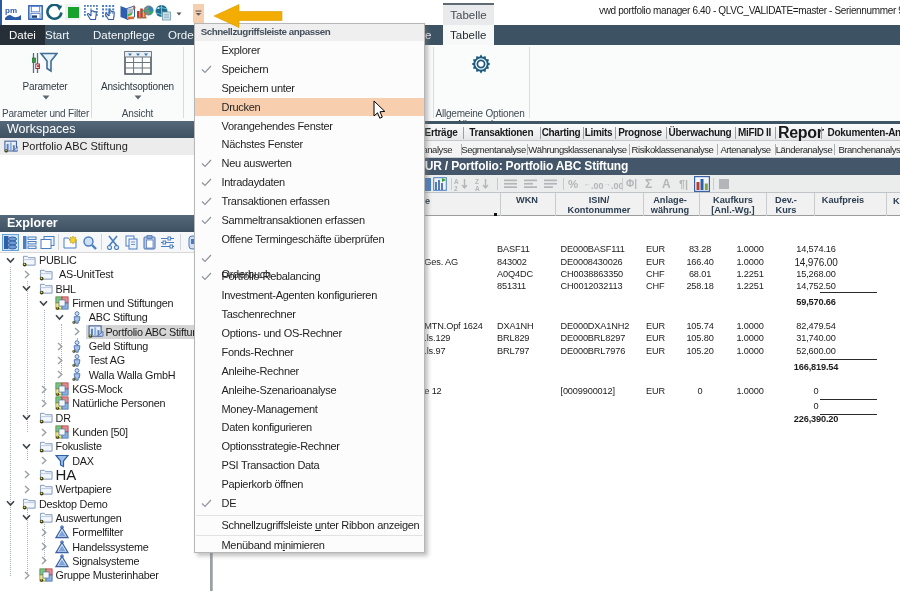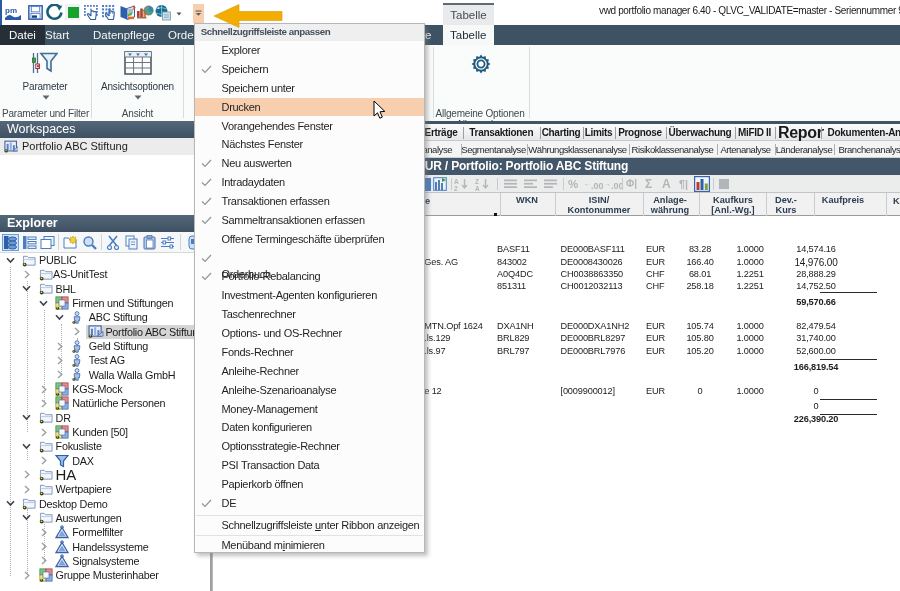--- a/index.html
+++ b/index.html
@@ -258,21 +258,21 @@
 <svg class="ab" style="left:22.0px;top:253.5px" width="15" height="13">
     <use href="#folder" width="15" height="13"></use>
   </svg>
 <div class="ab" style="left:39.0px;top:253.0px;height:14px;line-height:14px;font-size:10.8px;letter-spacing:-0.25px;color:#1b1b1b;white-space:nowrap;">PUBLIC</div>
 <svg class="ab" style="left:24.1px;top:269.8px" width="6" height="9" viewBox="0 0 6 9">
     <path d="M1 1 L4.8 4.5 L1 8" fill="none" stroke="#9aa0a6" stroke-width="1.4"></path>
   </svg>
 <svg class="ab" style="left:38.6px;top:267.8px" width="15" height="13">
     <use href="#folder" width="15" height="13"></use>
   </svg>
-<div class="ab" style="left:53px;top:267.3px;height:14px;line-height:14px;font-size:10.8px;letter-spacing:-0.25px;color:#1b1b1b;white-space:nowrap;">AS-UnitTest</div>
+<div class="ab" style="left:59px;top:267.3px;height:14px;line-height:14px;font-size:10.8px;letter-spacing:-0.25px;color:#1b1b1b;white-space:nowrap;">AS-UnitTest</div>
 <svg class="ab" style="left:22.1px;top:285.2px" width="9" height="7" viewBox="0 0 9 7">
     <path d="M1 1.2 L4.5 5 L8 1.2" fill="none" stroke="#3f454b" stroke-width="1.6"></path>
   </svg>
 <svg class="ab" style="left:38.6px;top:282.2px" width="15" height="13">
     <use href="#folder" width="15" height="13"></use>
   </svg>
 <div class="ab" style="left:55.6px;top:281.7px;height:14px;line-height:14px;font-size:10.8px;letter-spacing:-0.25px;color:#1b1b1b;white-space:nowrap;">BHL</div>
 <svg class="ab" style="left:38.7px;top:299.5px" width="9" height="7" viewBox="0 0 9 7">
     <path d="M1 1.2 L4.5 5 L8 1.2" fill="none" stroke="#3f454b" stroke-width="1.6"></path>
   </svg>
@@ -527,21 +527,21 @@
 <div class="ab" style="left:560.5px;top:256.6px;font-size:9.2px;letter-spacing:-0.15px;font-weight:normal;color:#1c1c1c;white-space:nowrap;">DE0008430026</div>
 <div class="ab" style="left:646px;top:256.6px;font-size:9.2px;letter-spacing:-0.15px;font-weight:normal;color:#1c1c1c;white-space:nowrap;">EUR</div>
 <div class="ab r" style="left:640px;top:256.6px;width:120px;font-size:9.2px;letter-spacing:-0.15px;font-weight:normal;color:#1c1c1c;white-space:nowrap;">166.40</div>
 <div class="ab r" style="left:690px;top:256.6px;width:120px;font-size:9.2px;letter-spacing:-0.15px;font-weight:normal;color:#1c1c1c;white-space:nowrap;">1.0000</div>
 <div class="ab r" style="left:756px;top:256.6px;width:120px;font-size:10px;letter-spacing:-0.15px;font-weight:normal;color:#1c1c1c;white-space:nowrap;">14,976.00</div>
 <div class="ab" style="left:497px;top:268.8px;font-size:9.2px;letter-spacing:-0.15px;font-weight:normal;color:#1c1c1c;white-space:nowrap;">A0Q4DC</div>
 <div class="ab" style="left:560.5px;top:268.8px;font-size:9.2px;letter-spacing:-0.15px;font-weight:normal;color:#1c1c1c;white-space:nowrap;">CH0038863350</div>
 <div class="ab" style="left:646px;top:268.8px;font-size:9.2px;letter-spacing:-0.15px;font-weight:normal;color:#1c1c1c;white-space:nowrap;">CHF</div>
 <div class="ab r" style="left:640px;top:268.8px;width:120px;font-size:9.2px;letter-spacing:-0.15px;font-weight:normal;color:#1c1c1c;white-space:nowrap;">68.01</div>
 <div class="ab r" style="left:690px;top:268.8px;width:120px;font-size:9.2px;letter-spacing:-0.15px;font-weight:normal;color:#1c1c1c;white-space:nowrap;">1.2251</div>
-<div class="ab r" style="left:756px;top:268.8px;width:120px;font-size:9.2px;letter-spacing:-0.15px;font-weight:normal;color:#1c1c1c;white-space:nowrap;">28,888.29</div>
+<div class="ab r" style="left:756px;top:268.8px;width:120px;font-size:9.2px;letter-spacing:-0.15px;font-weight:normal;color:#1c1c1c;white-space:nowrap;">15,268.00</div>
 <div class="ab" style="left:497px;top:281.0px;font-size:9.2px;letter-spacing:-0.15px;font-weight:normal;color:#1c1c1c;white-space:nowrap;">851311</div>
 <div class="ab" style="left:560.5px;top:281.0px;font-size:9.2px;letter-spacing:-0.15px;font-weight:normal;color:#1c1c1c;white-space:nowrap;">CH0012032113</div>
 <div class="ab" style="left:646px;top:281.0px;font-size:9.2px;letter-spacing:-0.15px;font-weight:normal;color:#1c1c1c;white-space:nowrap;">CHF</div>
 <div class="ab r" style="left:640px;top:281.0px;width:120px;font-size:9.2px;letter-spacing:-0.15px;font-weight:normal;color:#1c1c1c;white-space:nowrap;">258.18</div>
 <div class="ab r" style="left:690px;top:281.0px;width:120px;font-size:9.2px;letter-spacing:-0.15px;font-weight:normal;color:#1c1c1c;white-space:nowrap;">1.2251</div>
 <div class="ab r" style="left:756px;top:281.0px;width:120px;font-size:9.2px;letter-spacing:-0.15px;font-weight:normal;color:#1c1c1c;white-space:nowrap;">14,752.50</div>
 <div class="ab" style="left:820px;top:292.2px;width:57px;height:1px;background:#2a2a2a;"></div>
 <div class="ab r" style="left:756px;top:296.8px;width:120px;font-size:9.2px;letter-spacing:-0.15px;font-weight:bold;color:#1c1c1c;white-space:nowrap;">59,570.66</div>
 <div class="ab" style="left:424.3px;top:321.1px;font-size:9.2px;letter-spacing:-0.15px;font-weight:normal;color:#1c1c1c;white-space:nowrap;">MTN.Opf 1624</div>
 <div class="ab" style="left:497px;top:321.1px;font-size:9.2px;letter-spacing:-0.15px;font-weight:normal;color:#1c1c1c;white-space:nowrap;">DXA1NH</div>

